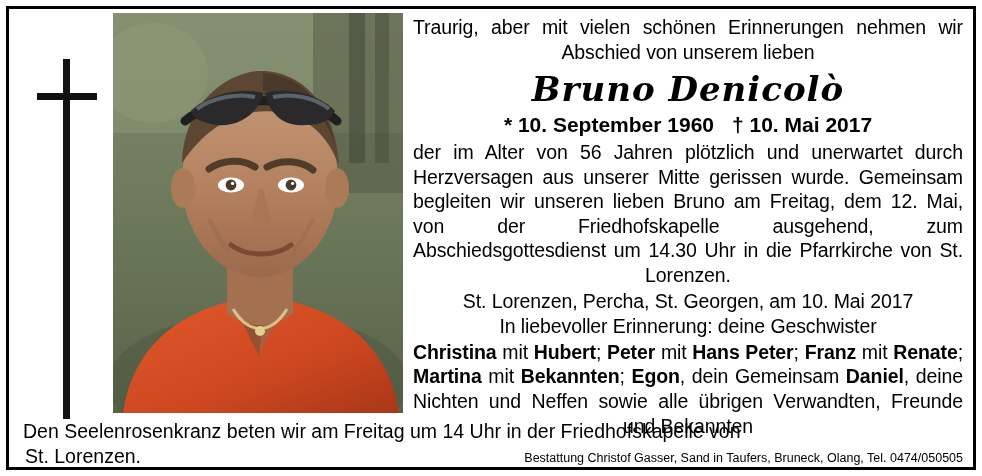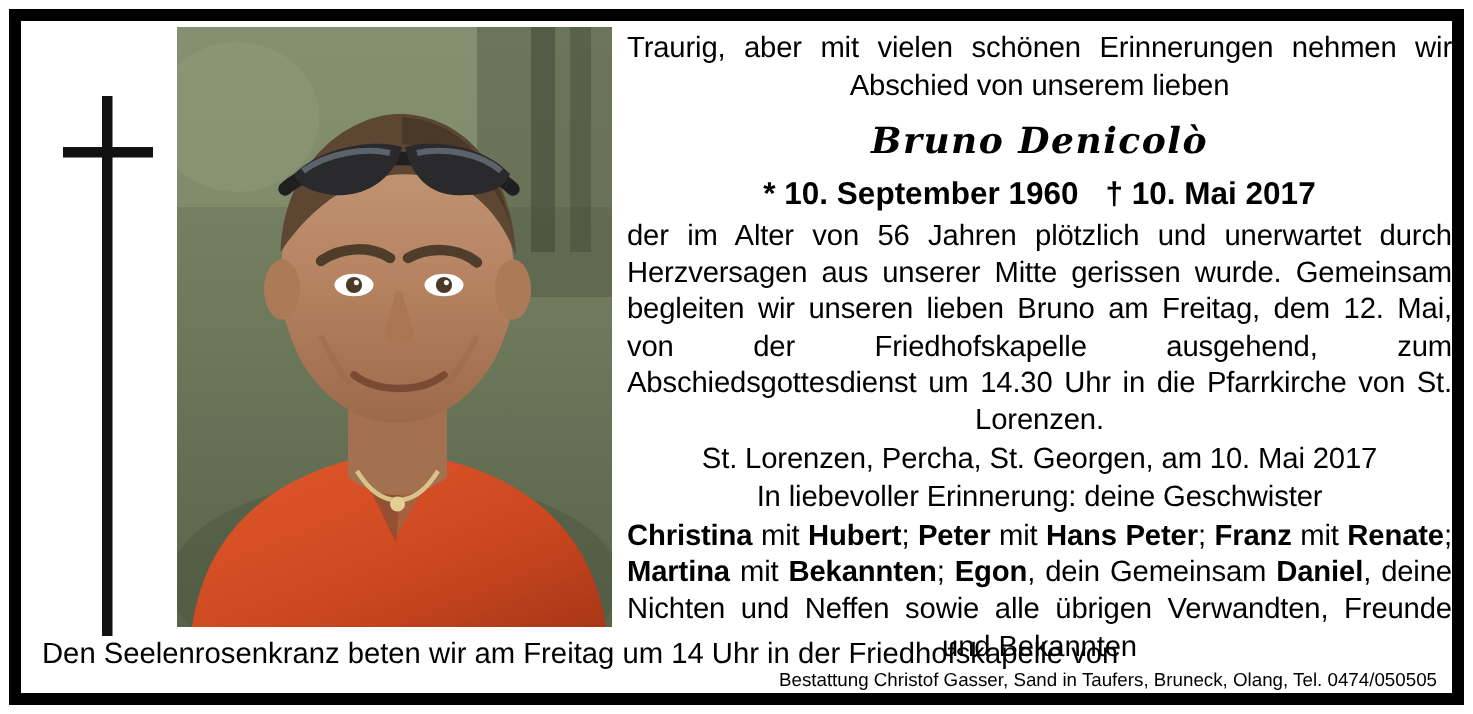--- a/index.html
+++ b/index.html
@@ -17,21 +17,21 @@
     background: #ffffff;
     box-sizing: border-box;
     overflow: hidden;
   }
   .obituary {
     position: absolute;
     left: 6px;
     top: 6px;
     width: 970px;
     height: 464px;
-    border: 8px solid #000000;
+    border: 3px solid #000000;
     box-sizing: border-box;
     background: #ffffff;
   }
   .inner {
     position: relative;
     width: 100%;
     height: 100%;
     box-sizing: border-box;
     padding: 6px 8px 4px 8px;
   }
@@ -87,21 +87,21 @@
     font-size: 19.5px;
     line-height: 25px;
     text-align: justify;
     text-align-last: center;
     letter-spacing: -0.1px;
   }
   .name {
     font-family: "DejaVu Serif", serif;
     font-style: italic;
     font-weight: bold;
-    font-size: 24px;
+    font-size: 34px;
     line-height: 44px;
     letter-spacing: 1px;
     margin-top: 2px;
   }
   .dates {
     font-size: 21px;
     font-weight: bold;
     line-height: 28px;
     margin-top: 0px;
     white-space: nowrap;
@@ -244,19 +244,20 @@
         <div class="body">
           <b>Christina</b><span> mit </span><b>Hubert</b><span>; </span><b>Peter</b><span> mit </span><b>Hans Peter</b><span>; </span><b>Franz</b>
           <span>mit </span><b>Renate</b><span>; </span><b>Martina</b><span> mit </span><b>Bekannten</b><span>; </span><b>Egon</b><span>, dein</span>
           <span>Gemeinsam </span><b>Daniel</b><span>, deine Nichten und Neffen sowie</span>
           <span>alle übrigen Verwandten, Freunde und Bekannten</span>
         </div>
       </div>
 
       <div class="bottom">
         <div class="l1">Den Seelenrosenkranz beten wir am Freitag um 14 Uhr in der Friedhofskapelle von</div>
+        <div class="l2">St. Lorenzen.</div>
       </div>
 
       <div class="footer">Bestattung Christof Gasser, Sand in Taufers, Bruneck, Olang, Tel. 0474/050505</div>
 
     </div>
   </div>
 </div>
 
 </body></html>

